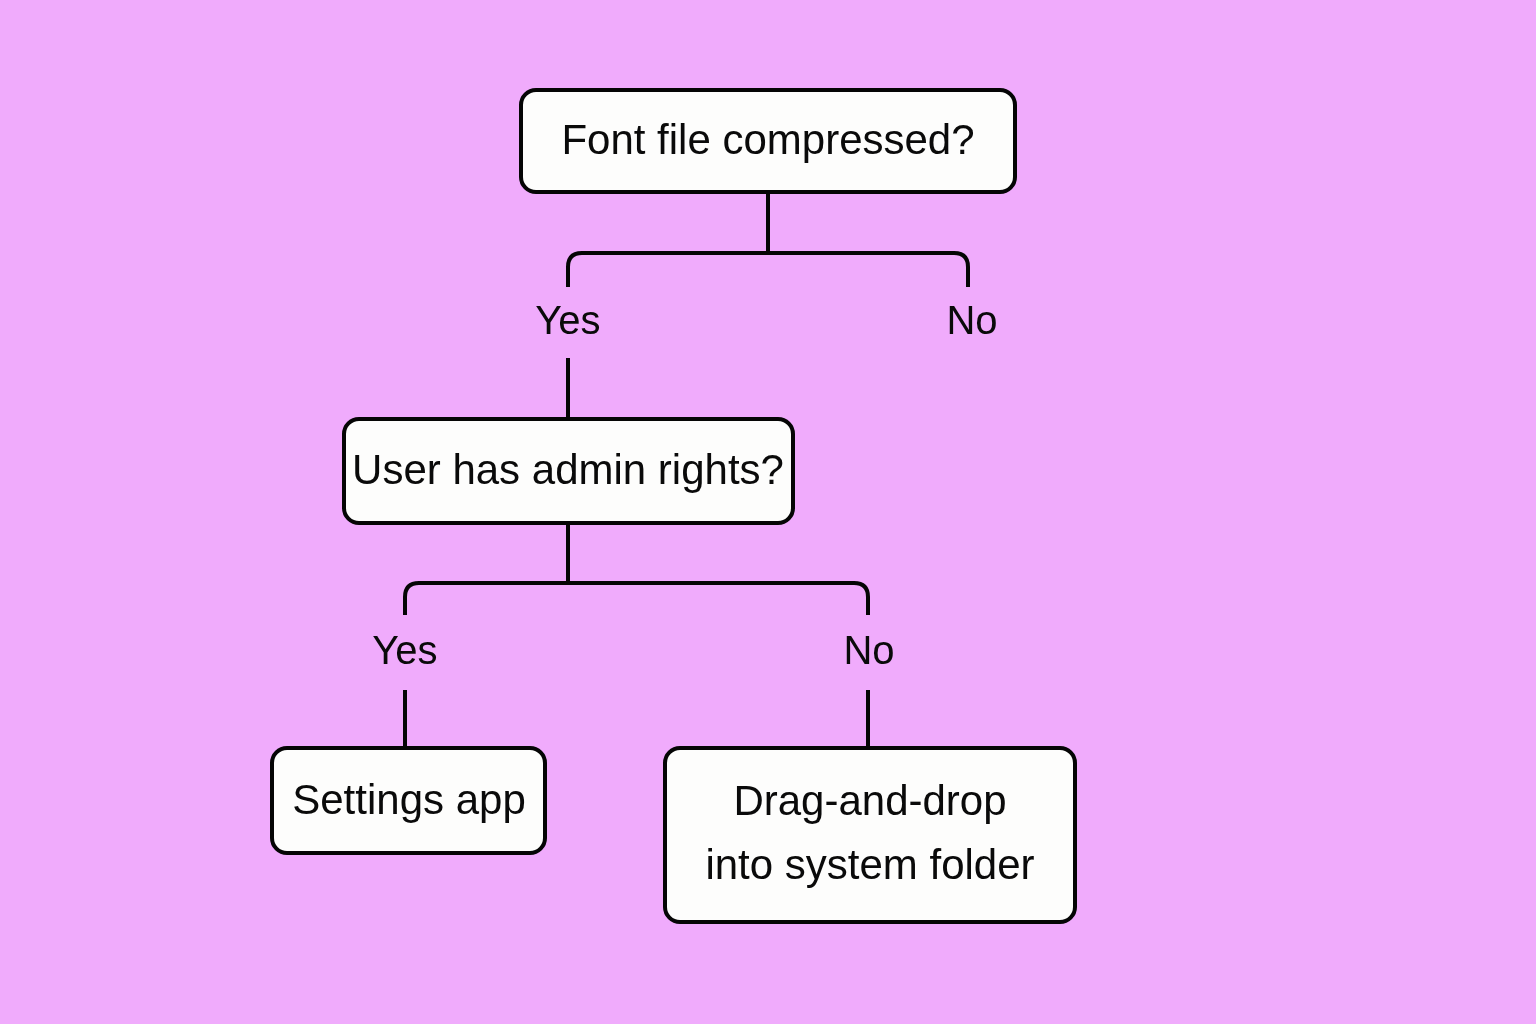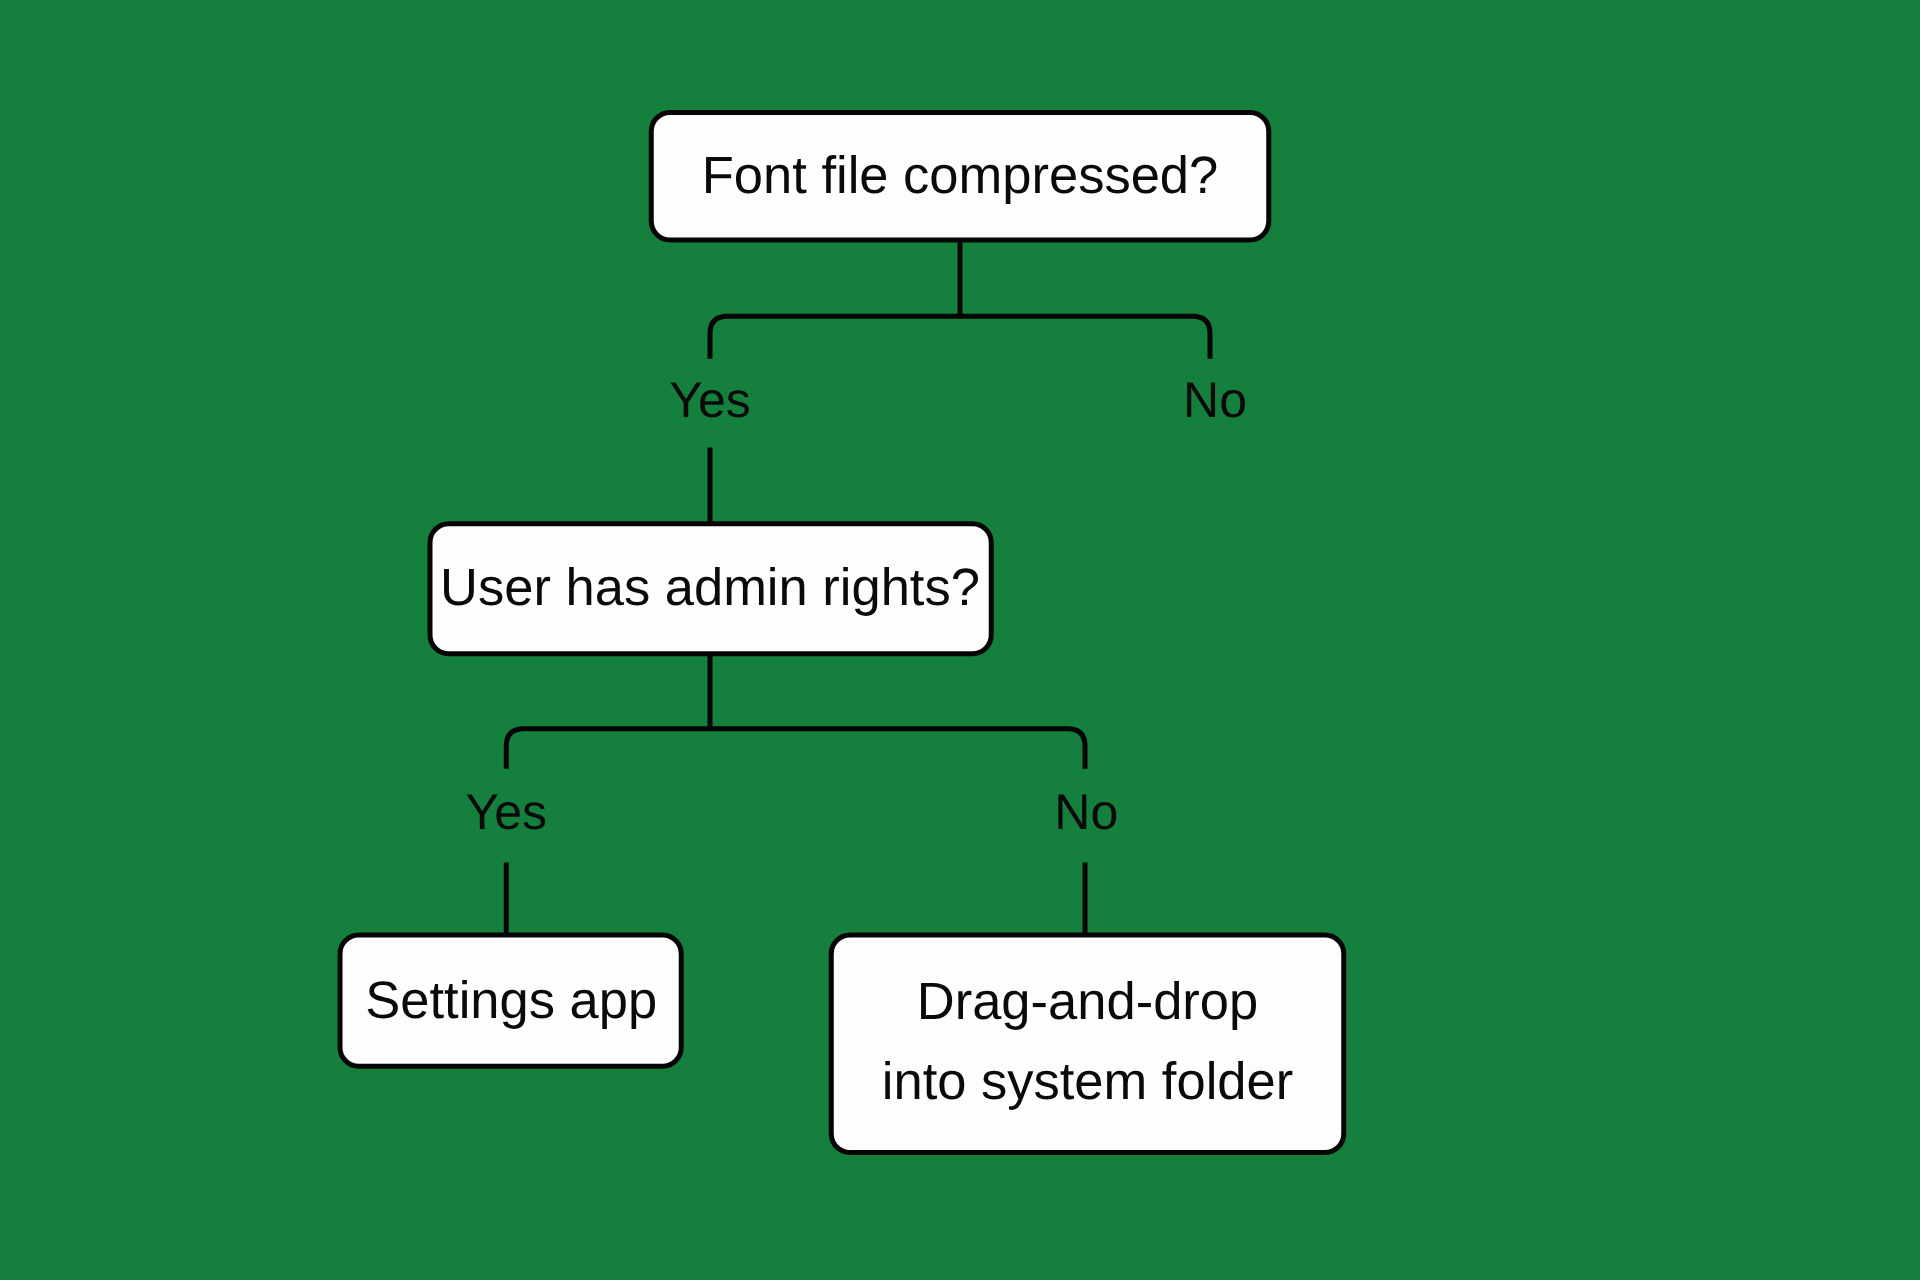--- a/index.html
+++ b/index.html
@@ -4,21 +4,21 @@
 <style>
   html, body {
     margin: 0;
     padding: 0;
     background: #fdfdfc;
   }
   #canvas {
     position: relative;
     width: 1536px;
     height: 1024px;
-    background: #15803d;
+    background: #f0abfc;
     overflow: hidden;
     font-family: "Liberation Sans", sans-serif;
   }
   svg.layer {
     position: absolute;
     left: 0;
     top: 0;
     width: 1536px;
     height: 1024px;
   }

